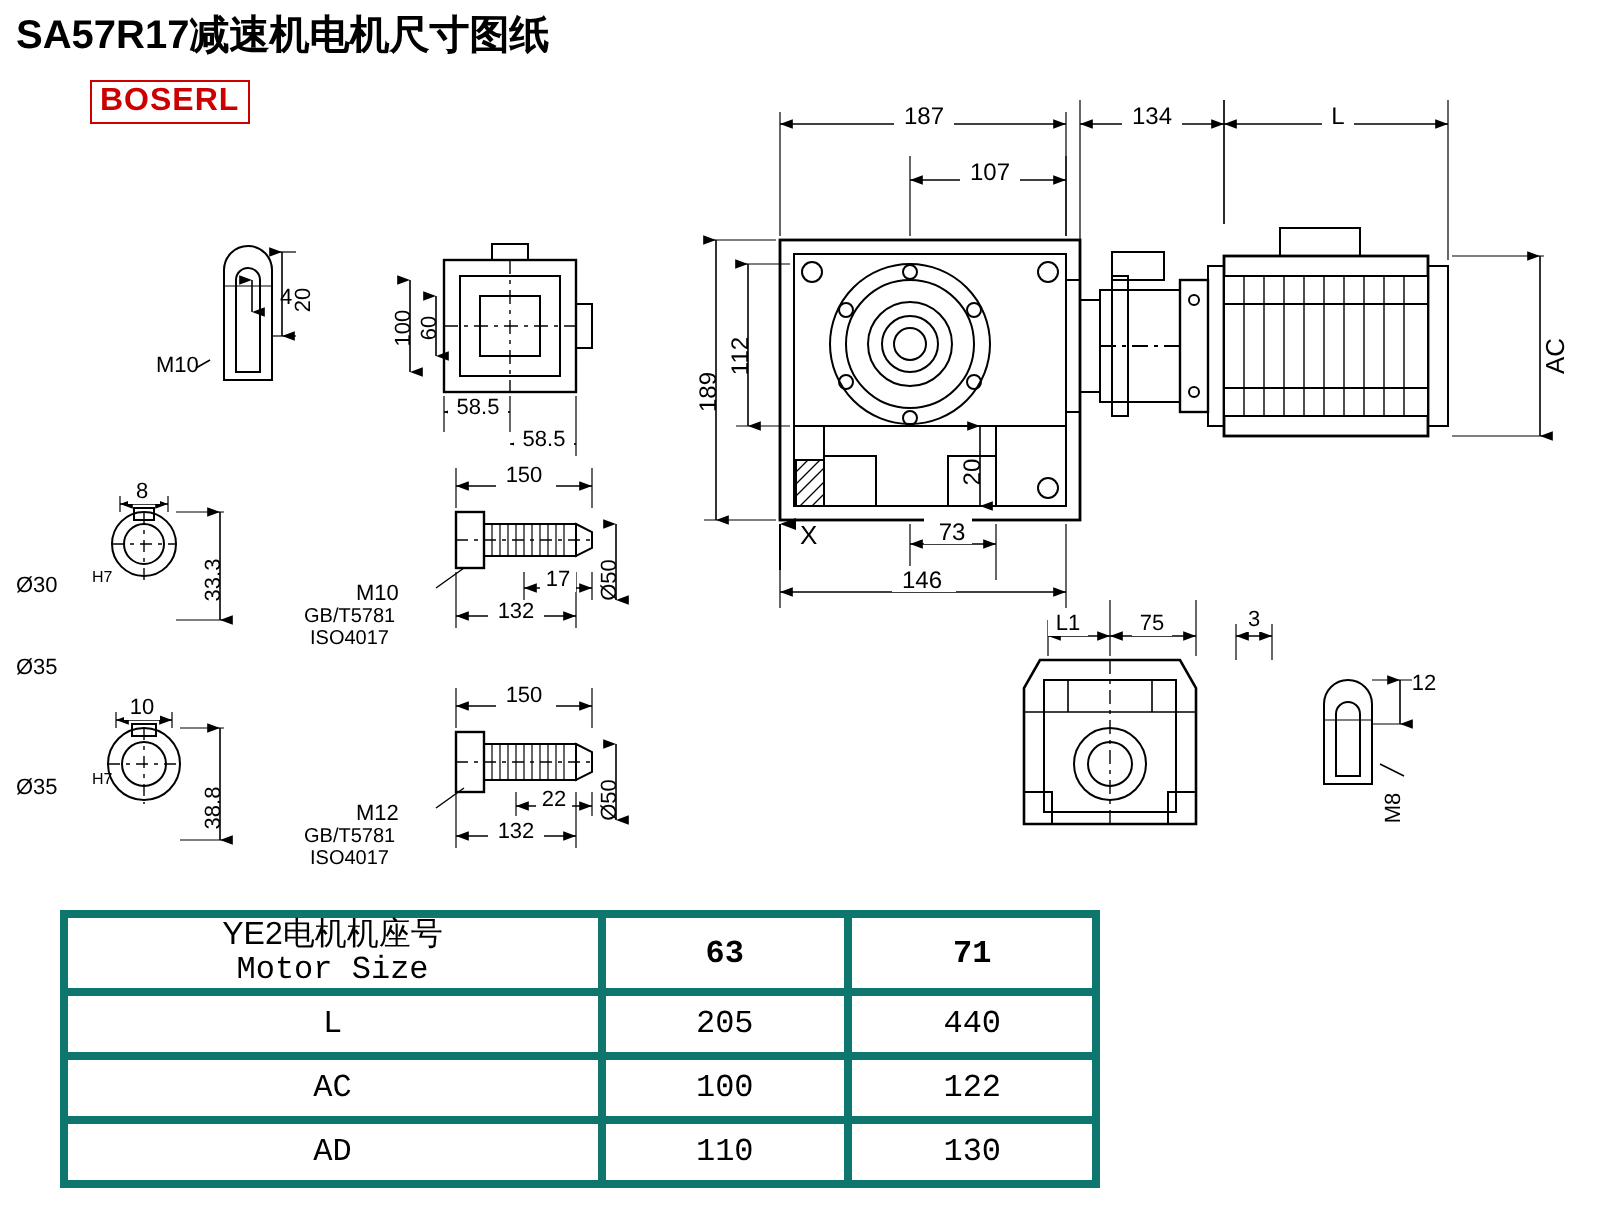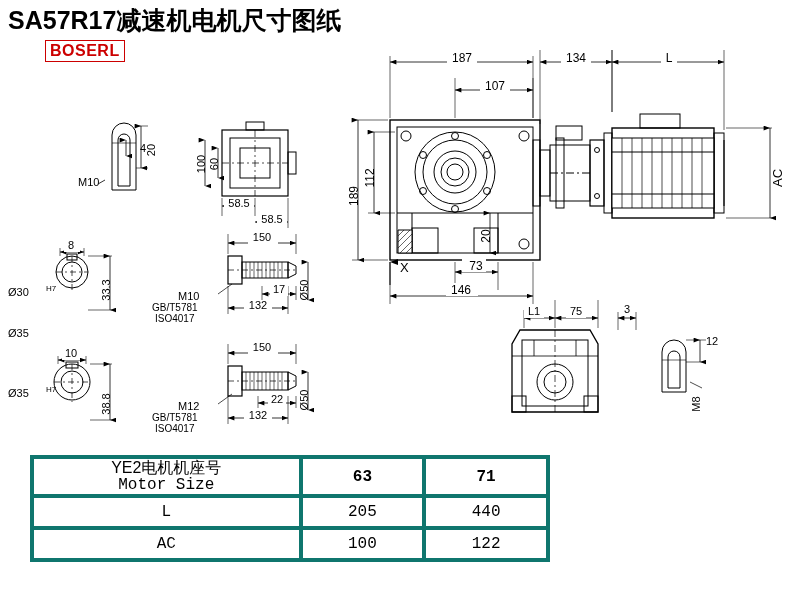--- a/index.html
+++ b/index.html
@@ -6,21 +6,21 @@
   body{
     width:800px;height:603px;
     background:#ffffff;
     font-family:"Liberation Sans", sans-serif;
     color:#000;
     position:relative;
     overflow:hidden;
   }
   .title{
     position:absolute;left:8px;top:4px;
-    font-size:25px;font-weight:bold;letter-spacing:0px;
+    font-size:20px;font-weight:bold;letter-spacing:0px;
     white-space:nowrap;
   }
   .logo{
     position:absolute;left:45px;top:40px;
     border:1.5px solid #cc0000;
     color:#cc0000;
     font-size:16px;font-weight:bold;
     padding:1px 4px;
     letter-spacing:0.5px;
   }
@@ -417,14 +417,19 @@
   <tr>
     <td class="mono">L</td>
     <td class="mono">205</td>
     <td class="mono">440</td>
   </tr>
   <tr>
     <td class="mono">AC</td>
     <td class="mono">100</td>
     <td class="mono">122</td>
   </tr>
+  <tr>
+    <td class="mono">AD</td>
+    <td class="mono">110</td>
+    <td class="mono">130</td>
+  </tr>
 </tbody>
   </table>
 
 </body></html>

